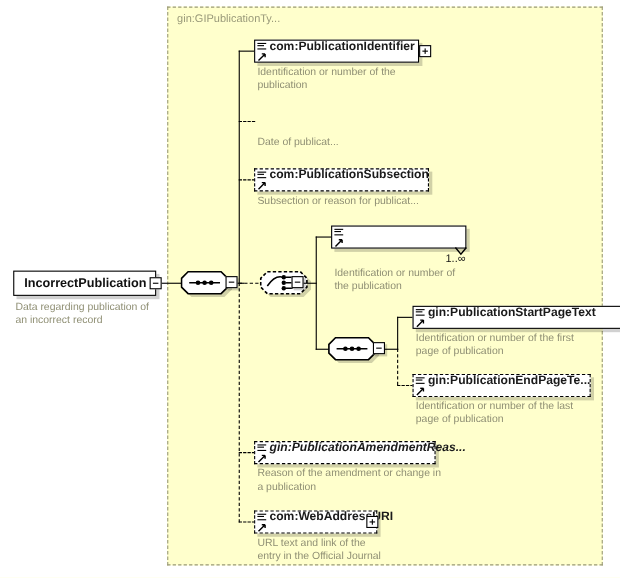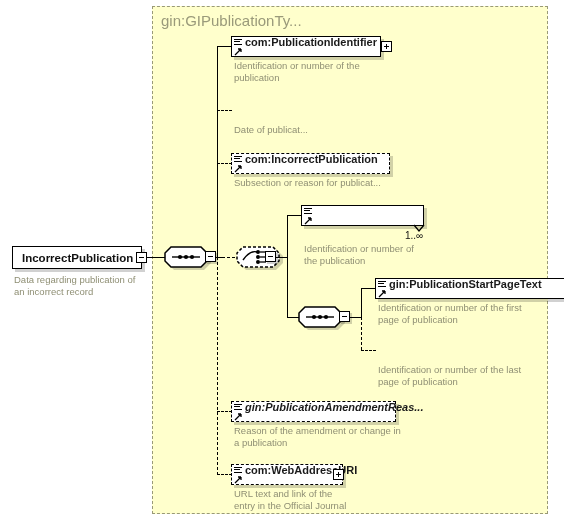--- a/index.html
+++ b/index.html
@@ -20,21 +20,21 @@
   
   .type-panel {
     position: absolute;
     background: #ffffcc;
     border: 1px dashed #999977;
     box-sizing: border-box;
   }
   .type-panel-label {
     position: absolute;
     color: #9a9a7a;
-    font-size: 15px;
+    font-size: 10px;
     white-space: nowrap;
   }
 
   
   .node {
     position: absolute;
     box-sizing: border-box;
     background: #ffffff;
     border: 1.6px solid #000000;
     height: 21px;
@@ -241,21 +241,21 @@
     <span class="glyph-lines">
         <i></i>
         <i></i>
         <i></i>
       </span>
     <span class="glyph-arrow">
       <svg width="8" height="8" viewBox="0 0 8 8">
           <path d="M1 7 L7 1 M7 1 L4 1 M7 1 L7 4" stroke="#000" stroke-width="1.3" fill="none"></path>
         </svg>
     </span>
-    <span class="node-label">com:IncorrectPublication</span>
+    <span class="node-label">com:PublicationSubsection</span>
   </div>
   <div class="desc" style="left:234px; top:177px; width:220px;">Subsection or reason for publicat...</div>
 
   <div class="dline h" style="left:217px; top:257px; width:18px;"></div>
   <div class="compositor" style="left:236px; top:246px;">
     <div class="shadow"></div>
     <svg width="46" height="23" viewBox="0 0 46 23">
       <polygon points="7,1 37,1 43,7 43,15 37,21 7,21 1,15 1,7" fill="#ffffff" stroke="#000000" stroke-width="1.5" stroke-dasharray="3,2"></polygon>
       <path d="M7 14 Q14 4 21 6" stroke="#000" stroke-width="1.4" fill="none"></path>
       <circle cx="22" cy="6" r="2" fill="#000"></circle>
@@ -321,20 +321,33 @@
       <svg width="8" height="8" viewBox="0 0 8 8">
           <path d="M1 7 L7 1 M7 1 L4 1 M7 1 L7 4" stroke="#000" stroke-width="1.3" fill="none"></path>
         </svg>
     </span>
     <span class="node-label">gin:PublicationStartPageText</span>
   </div>
   <div class="desc" style="left:378px; top:302px; width:185px;">Identification or number of the first
 page of publication</div>
 
   <div class="dline h" style="left:361px; top:350px; width:15px;"></div>
+  <div class="node optional" style="left:375px; top:340px; width:162px;">
+    <span class="glyph-lines">
+        <i></i>
+        <i></i>
+        <i></i>
+      </span>
+    <span class="glyph-arrow">
+      <svg width="8" height="8" viewBox="0 0 8 8">
+          <path d="M1 7 L7 1 M7 1 L4 1 M7 1 L7 4" stroke="#000" stroke-width="1.3" fill="none"></path>
+        </svg>
+    </span>
+    <span class="node-label">gin:PublicationEndPageTe...</span>
+  </div>
   <div class="desc" style="left:378px; top:364px; width:185px;">Identification or number of the last
 page of publication</div>
 
   <div class="dline h" style="left:217px; top:411px; width:15px;"></div>
   <div class="node optional" style="left:231px; top:401px; width:165px;font-style:italic;">
     <span class="glyph-lines">
         <i></i>
         <i></i>
         <i></i>
       </span>

